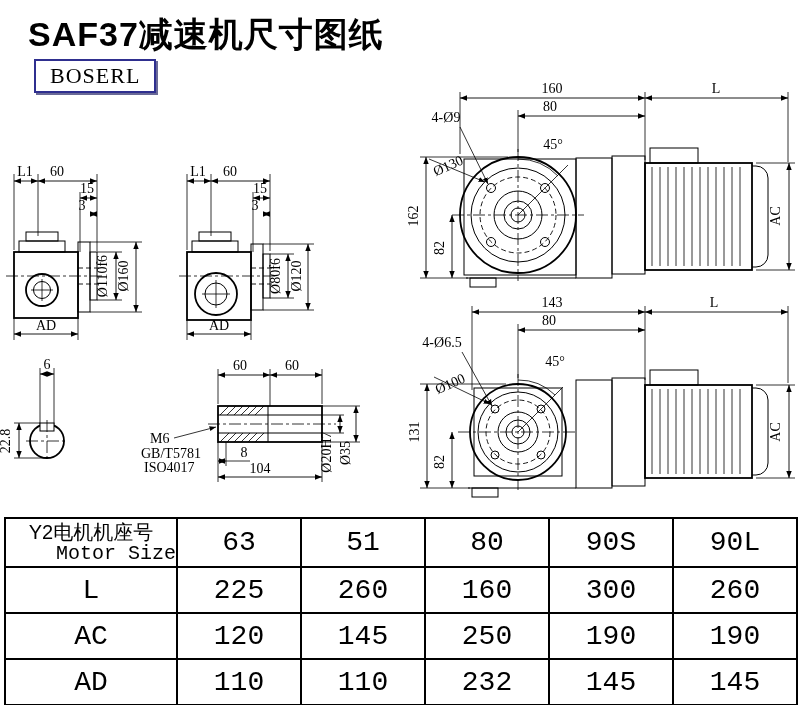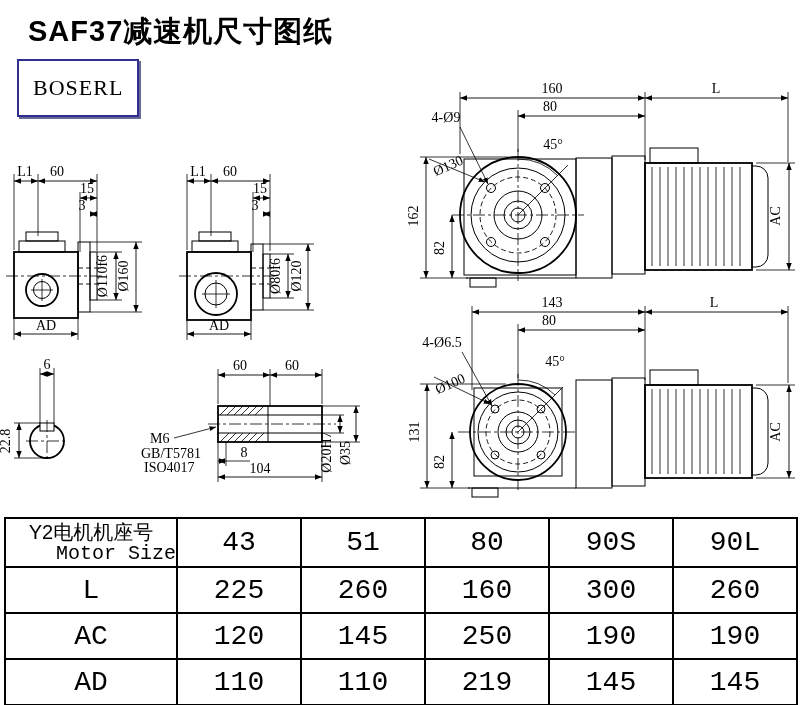--- a/index.html
+++ b/index.html
@@ -1,20 +1,20 @@
 <!DOCTYPE html>
 <html style="--ink: #000000; --paper: #ffffff; --logo-border: #2f2f8f;"><head>
 <meta charset="utf-8">
 <style>
   :root{ --ink:#000; --paper:#fff; --logo-border:#2f2f8f; }
   *{margin:0;padding:0;box-sizing:border-box;}
   body{background:var(--paper);font-family:"Liberation Sans",sans-serif;}
   .sheet{position:relative;width:800px;height:705px;background:var(--paper);overflow:hidden;}
-  .title{position:absolute;left:28px;top:12px;font-size:29px;font-weight:bold;color:var(--ink);letter-spacing:1px;font-family:"Liberation Sans",sans-serif;}
-  .logo{position:absolute;left:17px;top:59px;border:2px solid var(--logo-border);box-shadow:2px 2px 0 rgba(25,25,95,.65);padding:14px 14px;background:var(--paper);}
+  .title{position:absolute;left:28px;top:12px;font-size:34px;font-weight:bold;color:var(--ink);letter-spacing:1px;font-family:"Liberation Sans",sans-serif;}
+  .logo{position:absolute;left:34px;top:59px;border:2px solid var(--logo-border);box-shadow:2px 2px 0 rgba(25,25,95,.65);padding:2px 14px;background:var(--paper);}
   .logo span{font-family:"Liberation Serif",serif;font-size:22px;color:var(--ink);letter-spacing:1px;}
   svg{position:absolute;left:0;top:0;}
   .ln{stroke:var(--ink);stroke-width:1;fill:none}
   .ln2{stroke:var(--ink);stroke-width:1.8;fill:none}
   .thin{stroke:var(--ink);stroke-width:.8;fill:none}
   .dash{stroke:var(--ink);stroke-width:.9;fill:none;stroke-dasharray:5 3}
   .cl{stroke:var(--ink);stroke-width:.8;fill:none;stroke-dasharray:12 3 3 3}
   .dim{stroke:var(--ink);stroke-width:.9;fill:none}
   .wfill{fill:var(--paper);stroke:var(--ink);stroke-width:1}
   text.d{font:14px "Liberation Serif",serif;fill:var(--ink);text-anchor:middle}
@@ -284,21 +284,21 @@
         <col style="width:124px">
         <col style="width:124px">
         <col style="width:124px">
     </colgroup>
     <tbody>
         <tr class="hd">
       <td>
         <div class="hcell-cn">Y2电机机座号</div>
         <div class="hcell-en">Motor Size</div>
       </td>
-      <td>43</td>
+      <td>63</td>
       <td>51</td>
       <td>80</td>
       <td>90S</td>
       <td>90L</td>
     </tr>
     <tr>
       <td>L</td>
       <td>225</td>
       <td>260</td>
       <td>160</td>
@@ -310,20 +310,20 @@
       <td>120</td>
       <td>145</td>
       <td>250</td>
       <td>190</td>
       <td>190</td>
     </tr>
     <tr>
       <td>AD</td>
       <td>110</td>
       <td>110</td>
-      <td>219</td>
+      <td>232</td>
       <td>145</td>
       <td>145</td>
     </tr>
   </tbody>
     </table>
 
 </div>
 
 </body></html>

